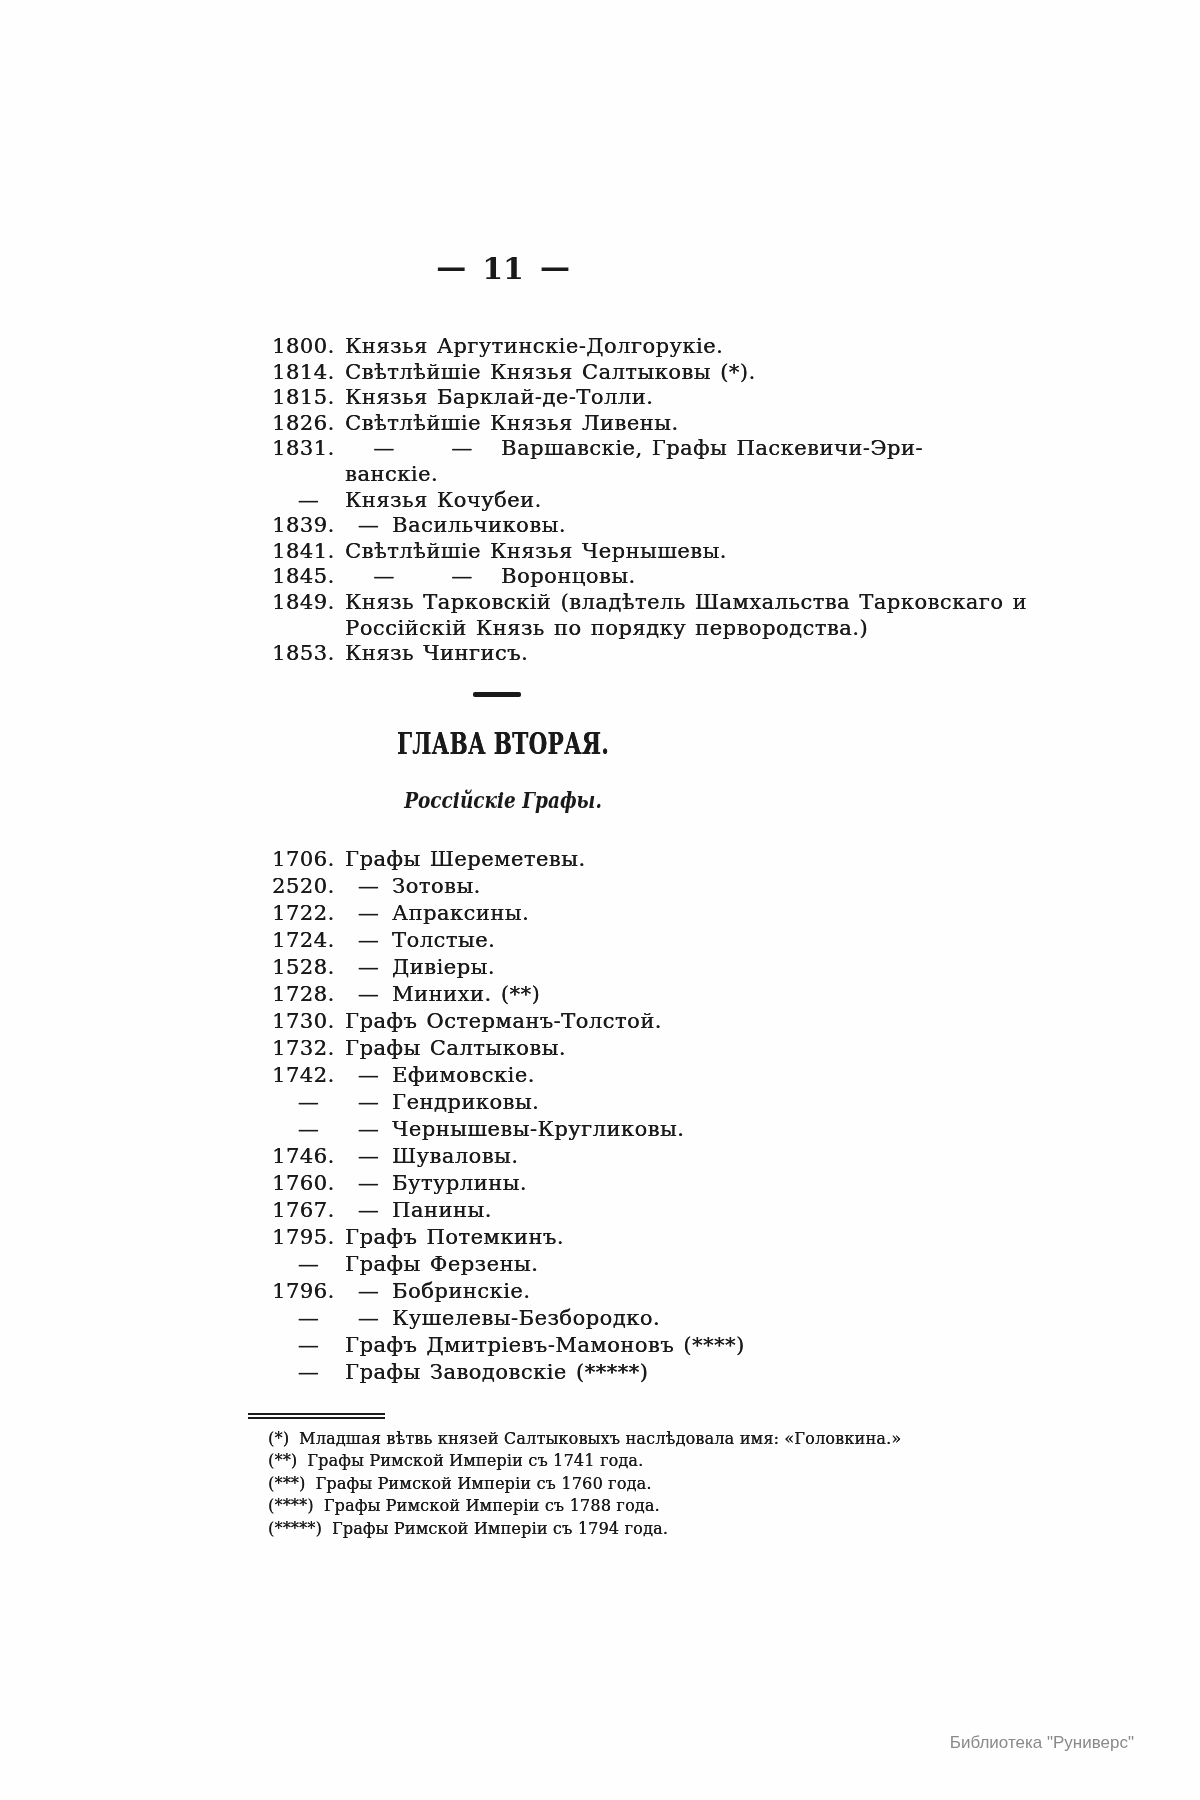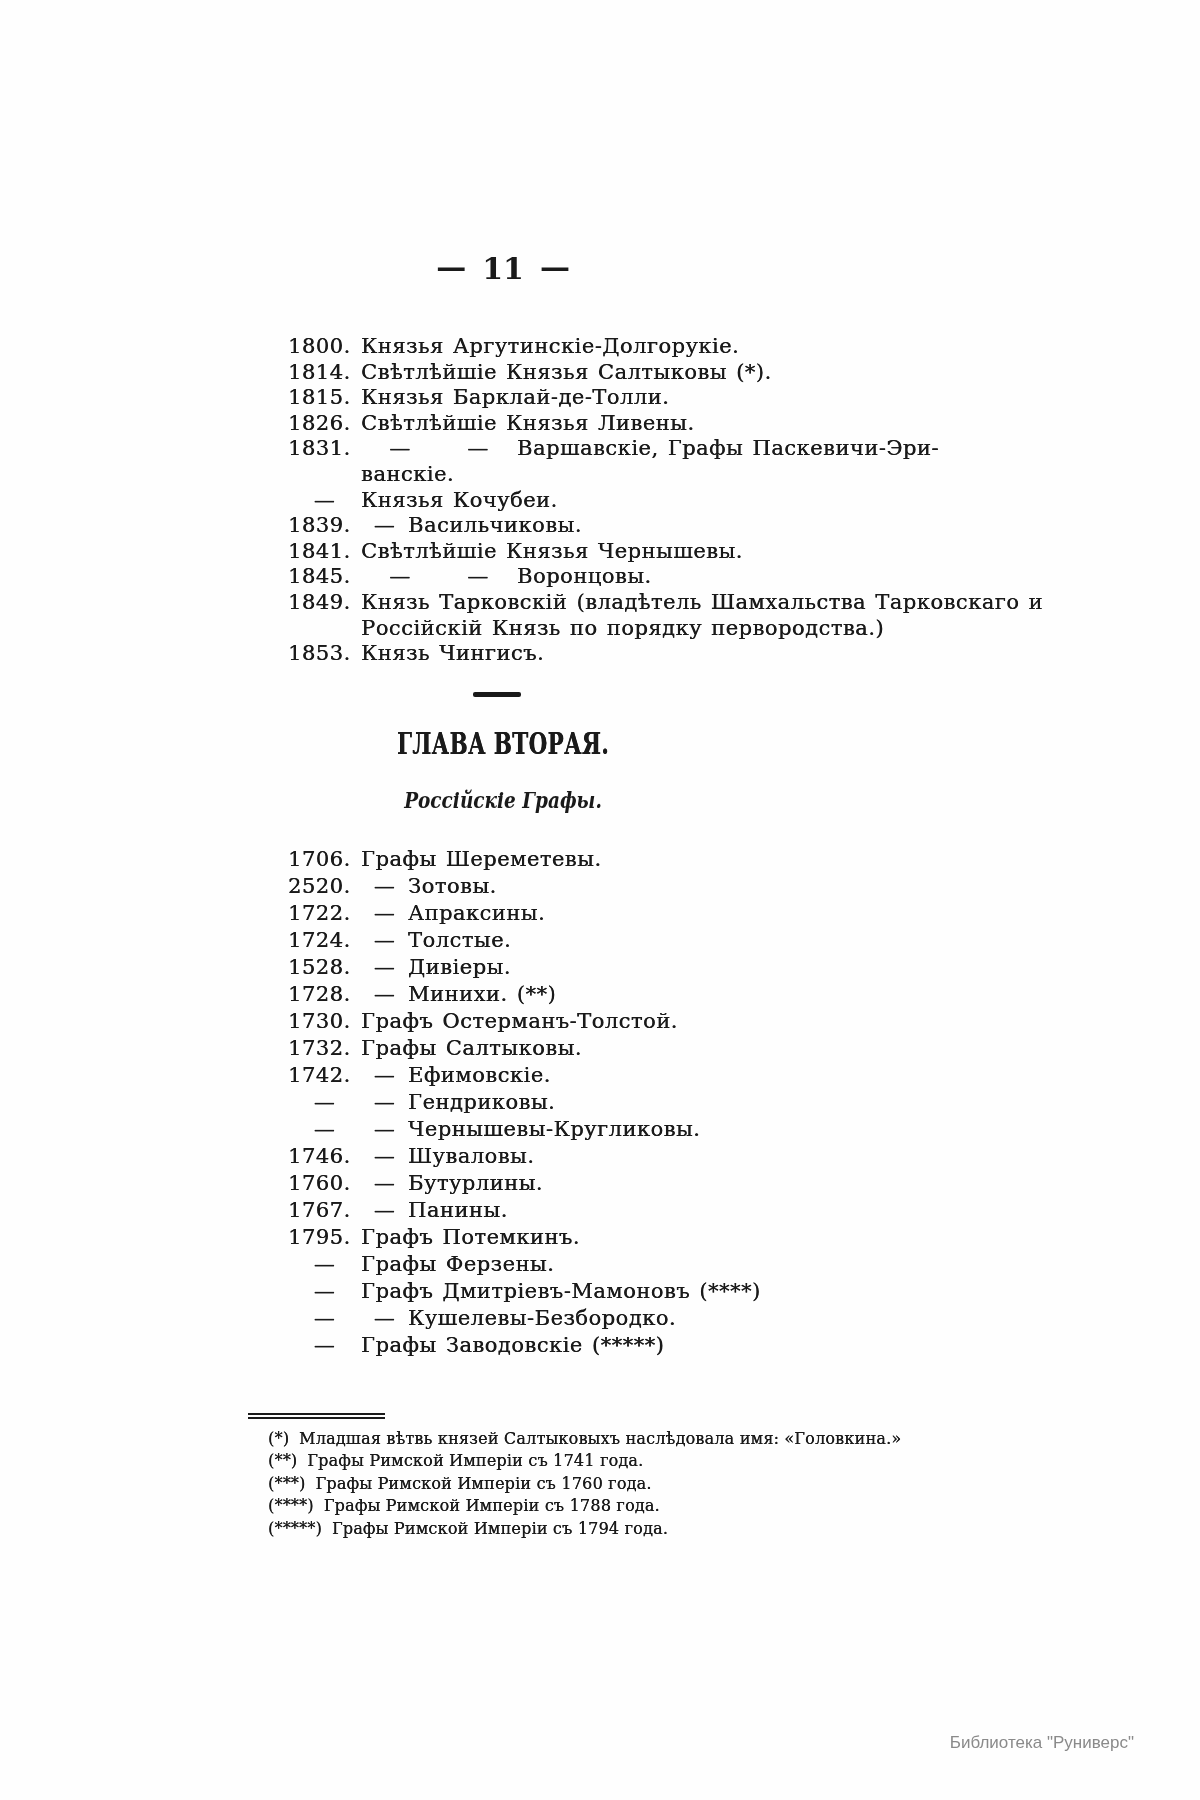--- a/index.html
+++ b/index.html
@@ -13,21 +13,21 @@
   .page-number{
     position:absolute;top:254px;left:0;width:1006px;text-align:center;
     font-size:30px;font-weight:bold;line-height:30px;
   }
   .page-number .pn-dash{display:inline-block;margin:0 16px;transform:translateY(-2px);}
 
   .list{position:absolute;left:272px;letter-spacing:.5px;word-spacing:2px;
         text-shadow:0.35px 0 0 currentColor;}
   .list-ch1{top:334px;font-size:21px;line-height:25.6px;}
   .list-ch2{top:846px;font-size:21px;line-height:27px;}
-  .row{white-space:nowrap;margin-left:16px;}
+  .row{white-space:nowrap;}
   .year{display:inline-block;width:73px;}
   .year.dash-only{text-align:center;}
   .dash{display:inline-block;width:47px;text-align:center;}
   .dash.wide{width:78px;}
   .cont{margin-left:73px;white-space:nowrap;}
 
   .divider{position:absolute;left:473px;top:692px;width:48px;height:5px;background:#191919;border-radius:2px;}
 
   .chapter-title{
     position:absolute;top:727px;left:0;width:1006px;margin:0;text-align:center;
@@ -94,22 +94,23 @@
       <div class="row"><span class="year">1730.</span><span>Графъ Остерманъ-Толстой.</span></div>
       <div class="row"><span class="year">1732.</span><span>Графы Салтыковы.</span></div>
       <div class="row"><span class="year">1742.</span><span class="dash">—</span><span>Ефимовскіе.</span></div>
       <div class="row"><span class="year dash-only">—</span><span class="dash">—</span><span>Гендриковы.</span></div>
       <div class="row"><span class="year dash-only">—</span><span class="dash">—</span><span>Чернышевы-Кругликовы.</span></div>
       <div class="row"><span class="year">1746.</span><span class="dash">—</span><span>Шуваловы.</span></div>
       <div class="row"><span class="year">1760.</span><span class="dash">—</span><span>Бутурлины.</span></div>
       <div class="row"><span class="year">1767.</span><span class="dash">—</span><span>Панины.</span></div>
       <div class="row"><span class="year">1795.</span><span>Графъ Потемкинъ.</span></div>
       <div class="row"><span class="year dash-only">—</span><span>Графы Ферзены.</span></div>
+      <div class="row"><span class="year">1796.</span><span class="dash">—</span><span>Бобринскіе.</span></div>
+      <div class="row"><span class="year dash-only">—</span><span class="dash">—</span><span>Кушелевы-Безбородко.</span></div>
       <div class="row"><span class="year dash-only">—</span><span>Графъ Дмитріевъ-Мамоновъ (****)</span></div>
-      <div class="row"><span class="year dash-only">—</span><span class="dash">—</span><span>Кушелевы-Безбородко.</span></div>
       <div class="row"><span class="year dash-only">—</span><span>Графы Заводовскіе (*****)</span></div>
     </div>
 
   <div class="footnote-sep"></div>
 
   <div class="footnotes">
       <div class="fn-row"><span class="fn-marker">(*)</span><span>Младшая вѣтвь князей Салтыковыхъ наслѣдовала имя: «Головкина.»</span></div>
       <div class="fn-row"><span class="fn-marker">(**)</span><span>Графы Римской Имперіи съ 1741 года.</span></div>
       <div class="fn-row"><span class="fn-marker">(***)</span><span>Графы Римской Имперіи съ 1760 года.</span></div>
       <div class="fn-row"><span class="fn-marker">(****)</span><span>Графы Римской Имперіи съ 1788 года.</span></div>

